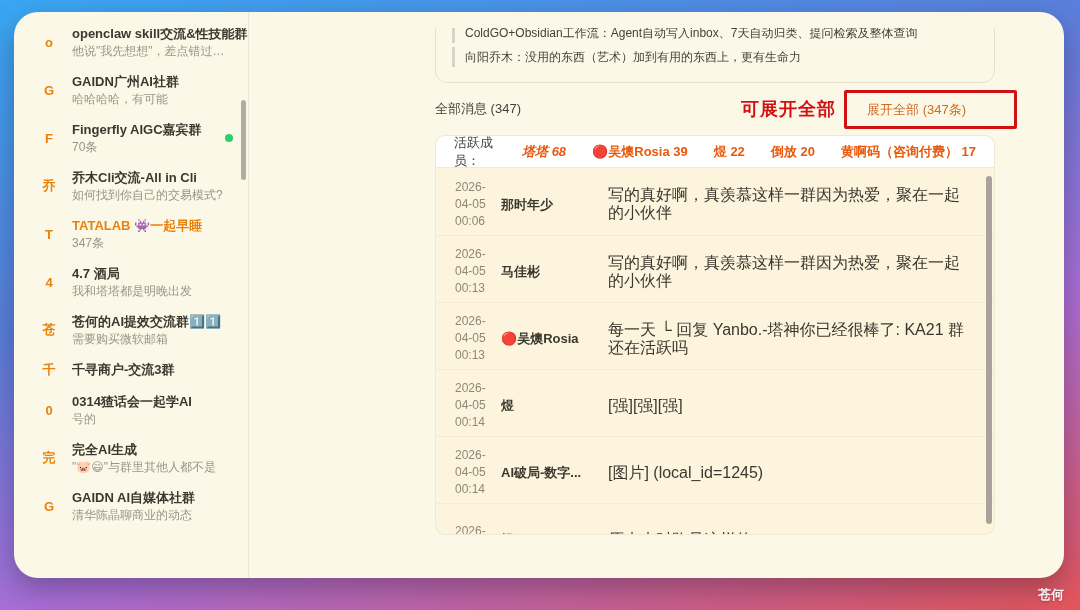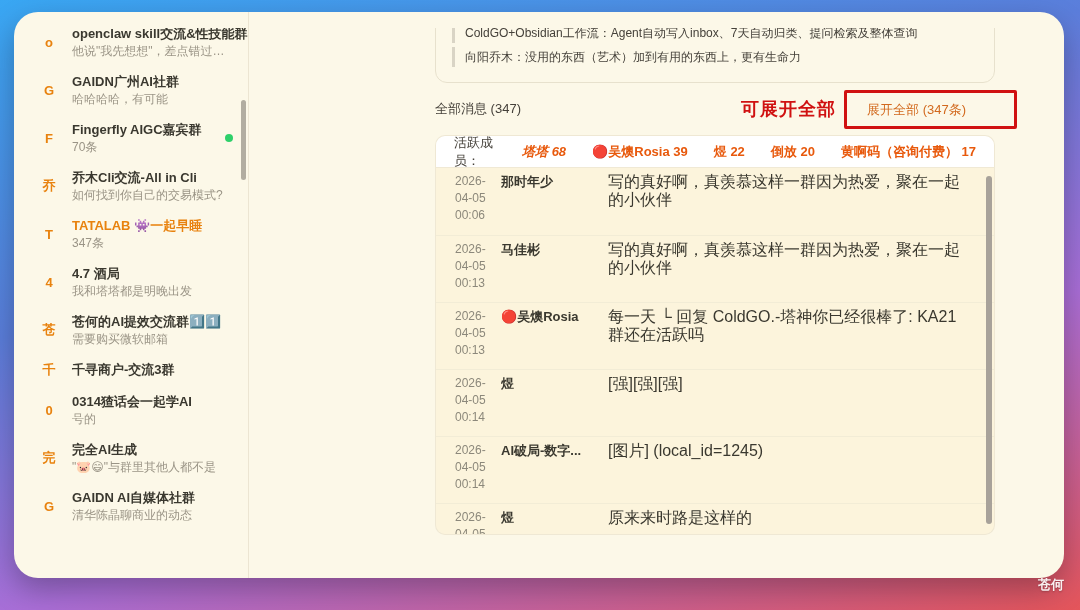--- a/index.html
+++ b/index.html
@@ -46,29 +46,29 @@
   .expand-link{font-size:13px;color:var(--link-orange,#d2691e);text-decoration:none;white-space:nowrap;cursor:pointer;}
   
   .panel{width:560px;}
   .members-bar{height:33px;background:#ffffff;border:1px solid #efe8d4;border-bottom:1px solid #f0e9d5;
     border-radius:10px 10px 0 0;display:flex;align-items:center;padding:0 18px;box-sizing:border-box;}
   .members-label{font-size:13px;color:#45413a;}
   .member{font-size:13px;font-weight:600;color:var(--member-orange,#e8590c);margin-left:26px;white-space:nowrap;cursor:pointer;}
   .member:first-child{margin-left:12px;font-style:italic;}
   .rows{position:relative;background:#fcf4dc;border:1px solid #efe8d4;border-top:none;
     border-radius:0 0 10px 10px;height:367px;overflow:hidden;box-sizing:border-box;}
-  .msg-row{display:flex;height:67px;box-sizing:border-box;padding:5px 26px 0 19px;border-top:1px solid #f2ecd6;cursor:default;}
+  .msg-row{display:flex;height:67px;box-sizing:border-box;padding:5px 26px 0 19px;border-top:1px solid #f2ecd6;cursor:default;align-items:center;}
   .msg-row:first-child{border-top:none;}
   .msg-time{width:46px;flex:none;font-size:12px;color:#8c887b;line-height:17px;overflow-wrap:break-word;}
   .msg-sender{width:95px;flex:none;font-size:13px;font-weight:700;color:#3a382f;line-height:17px;
     white-space:nowrap;overflow:hidden;text-overflow:ellipsis;margin-right:12px;}
   .msg-content{flex:1;font-size:16px;color:#3a382f;line-height:18px;}
   .msg-scrollbar{position:absolute;right:2px;top:8px;width:6px;height:348px;border-radius:3px;background:#a8a29a;}
   
-  .watermark{position:absolute;right:16px;bottom:16px;font-size:13px;font-weight:700;color:rgba(255,255,255,.92);
+  .watermark{position:absolute;right:16px;bottom:6px;font-size:13px;font-weight:700;color:rgba(255,255,255,.92);
     text-shadow:0 1px 2px rgba(0,0,0,.25);}
 </style>
 </head>
 <body>
 
 <div class="page">
   <div class="card">
 
     <aside class="sidebar">
       <div class="sidebar-viewport">
@@ -202,21 +202,21 @@
     <span class="msg-content">写的真好啊，真羡慕这样一群因为热爱，聚在一起的小伙伴</span>
   </div>
               <div class="msg-row">
     <span class="msg-time">2026-04-05 00:13</span>
     <span class="msg-sender">马佳彬</span>
     <span class="msg-content">写的真好啊，真羡慕这样一群因为热爱，聚在一起的小伙伴</span>
   </div>
               <div class="msg-row">
     <span class="msg-time">2026-04-05 00:13</span>
     <span class="msg-sender">🔴吴燠Rosia</span>
-    <span class="msg-content">每一天 └ 回复 ColdGO.-塔神你已经很棒了: KA21 群还在活跃吗</span>
+    <span class="msg-content">每一天 └ 回复 Yanbo.-塔神你已经很棒了: KA21 群还在活跃吗</span>
   </div>
               <div class="msg-row">
     <span class="msg-time">2026-04-05 00:14</span>
     <span class="msg-sender">煜</span>
     <span class="msg-content">[强][强][强]</span>
   </div>
               <div class="msg-row">
     <span class="msg-time">2026-04-05 00:14</span>
     <span class="msg-sender">AI破局-数字...</span>
     <span class="msg-content">[图片] (local_id=1245)</span>

